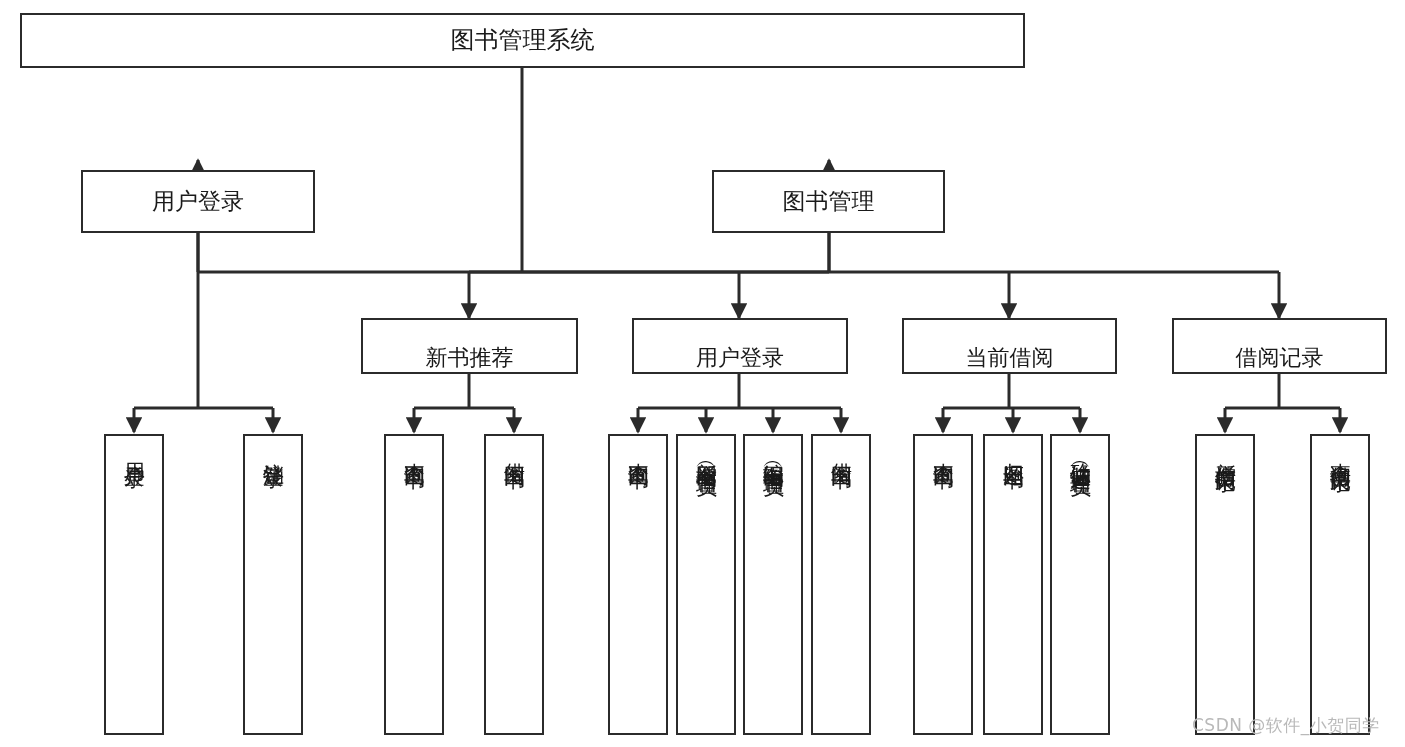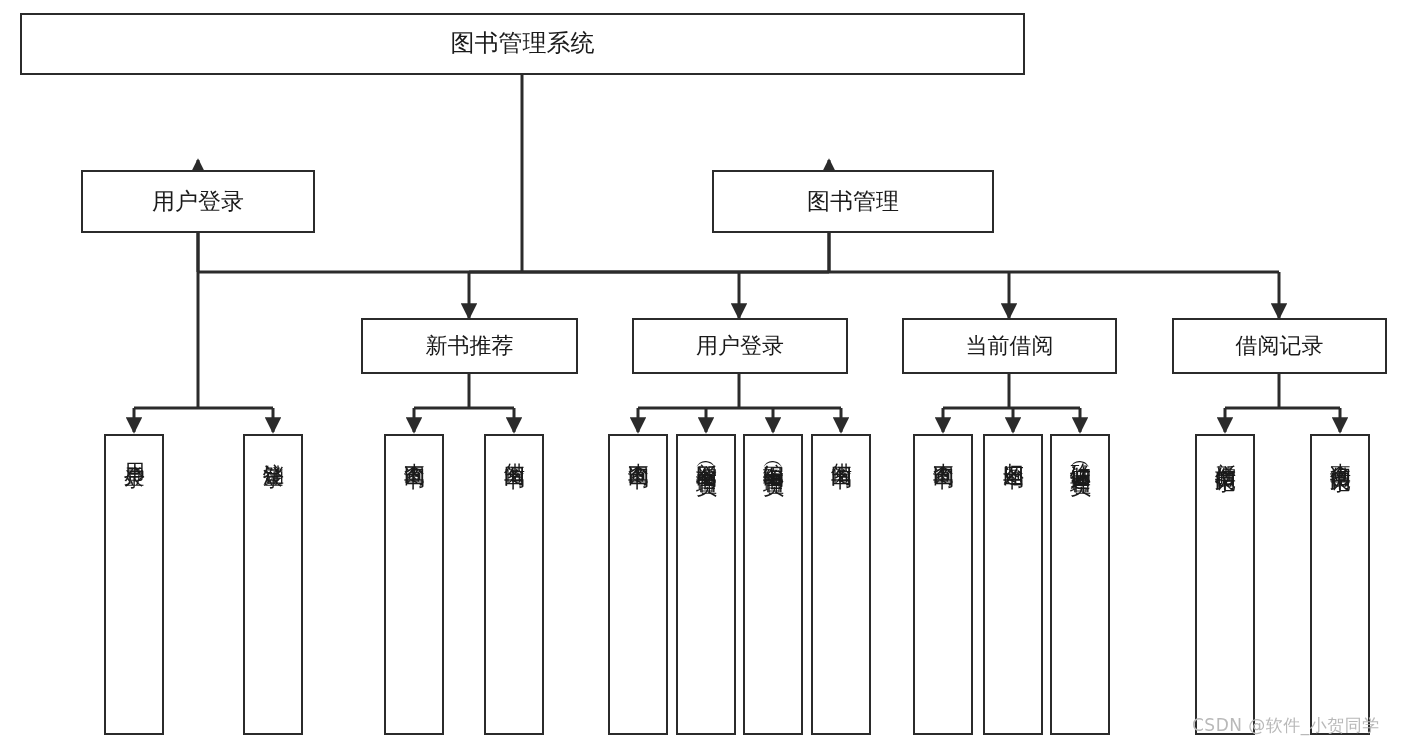--- a/index.html
+++ b/index.html
@@ -39,20 +39,21 @@
     line-height: 1.32;
   }
   .node.root {
     font-size: 24px;
   }
   .node.level2 {
     font-size: 23px;
   }
   .node.level3 {
     font-size: 22px;
+    align-items: flex-end;
   }
   .node.leaf {
     font-size: 21px;
     align-items: flex-start;
     padding-top: 10px;
   }
   .vtext {
     writing-mode: vertical-rl;
     text-orientation: upright;
     letter-spacing: 2px;
@@ -116,28 +117,28 @@
       <path d="M 1013 408 L 1013 432" marker-end="url(#arrow)"></path>
       <path d="M 1080 408 L 1080 432" marker-end="url(#arrow)"></path>
 
       <path d="M 1279 374 L 1279 408"></path>
       <path d="M 1225 408 L 1340 408"></path>
       <path d="M 1225 408 L 1225 432" marker-end="url(#arrow)"></path>
       <path d="M 1340 408 L 1340 432" marker-end="url(#arrow)"></path>
     </g>
   </svg>
 
-  <div class="node root" style="left:20px; top:13px; width:1005px; height:62px;">
+  <div class="node root" style="left:20px; top:13px; width:1005px; height:55px;">
     <span>图书管理系统</span>
   </div>
 
   <div class="node level2" style="left:81px; top:170px; width:234px; height:63px;">
     <span>用户登录</span>
   </div>
-  <div class="node level2" style="left:712px; top:170px; width:282px; height:63px;">
+  <div class="node level2" style="left:712px; top:170px; width:233px; height:63px;">
     <span>图书管理</span>
   </div>
 
   <div class="node level3" style="left:361px; top:318px; width:217px; height:56px;">
     <span>新书推荐</span>
   </div>
   <div class="node level3" style="left:632px; top:318px; width:216px; height:56px;">
     <span>用户登录</span>
   </div>
   <div class="node level3" style="left:1172px; top:318px; width:215px; height:56px;">

